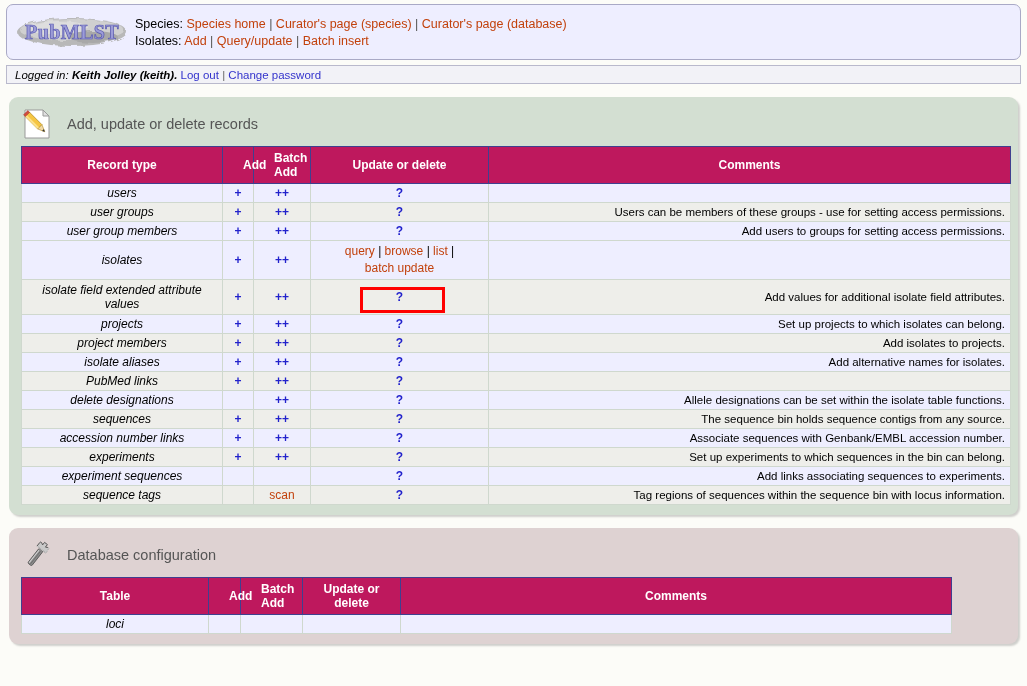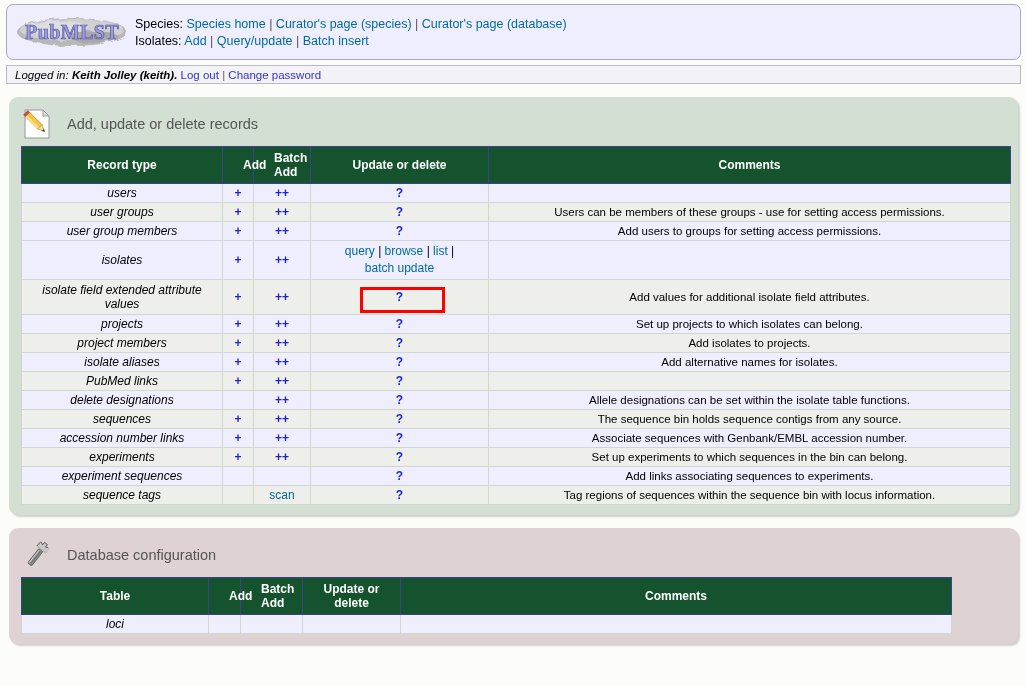--- a/index.html
+++ b/index.html
@@ -117,41 +117,41 @@
     color: #555;
   }
 
   
   table.rt {
     border-collapse: collapse;
     font-size: 12px;
     background: #fff;
   }
   table.rt th {
-    background: #14532d;
+    background: #be185d;
     color: #fff;
     font-weight: bold;
     font-size: 12px;
     padding: 4px 20px;
     border: 1px solid #3f3f8f;
     text-align: center;
     line-height: 14px;
   }
   table.rt td {
     border: 1px solid #cfd8ce;
     padding: 2px 5px;
     vertical-align: middle;
   }
   table.rt tr.odd td { background: #eeeeff; }
   table.rt tr.even td { background: #eeeeea; }
   td.c { text-align: center; }
-  td.l { text-align: center; }
+  td.l { text-align: right; }
   td.name { text-align: center; font-style: italic; }
   a.lk {
-    color: #0369a1;
+    color: #c2410c;
     text-decoration: none;
     margin-top: 18px;
   }
   a.plus {
     color: #2222cc;
     text-decoration: none;
     font-weight: bold;
   }
   a.q {
     color: #2222cc;

